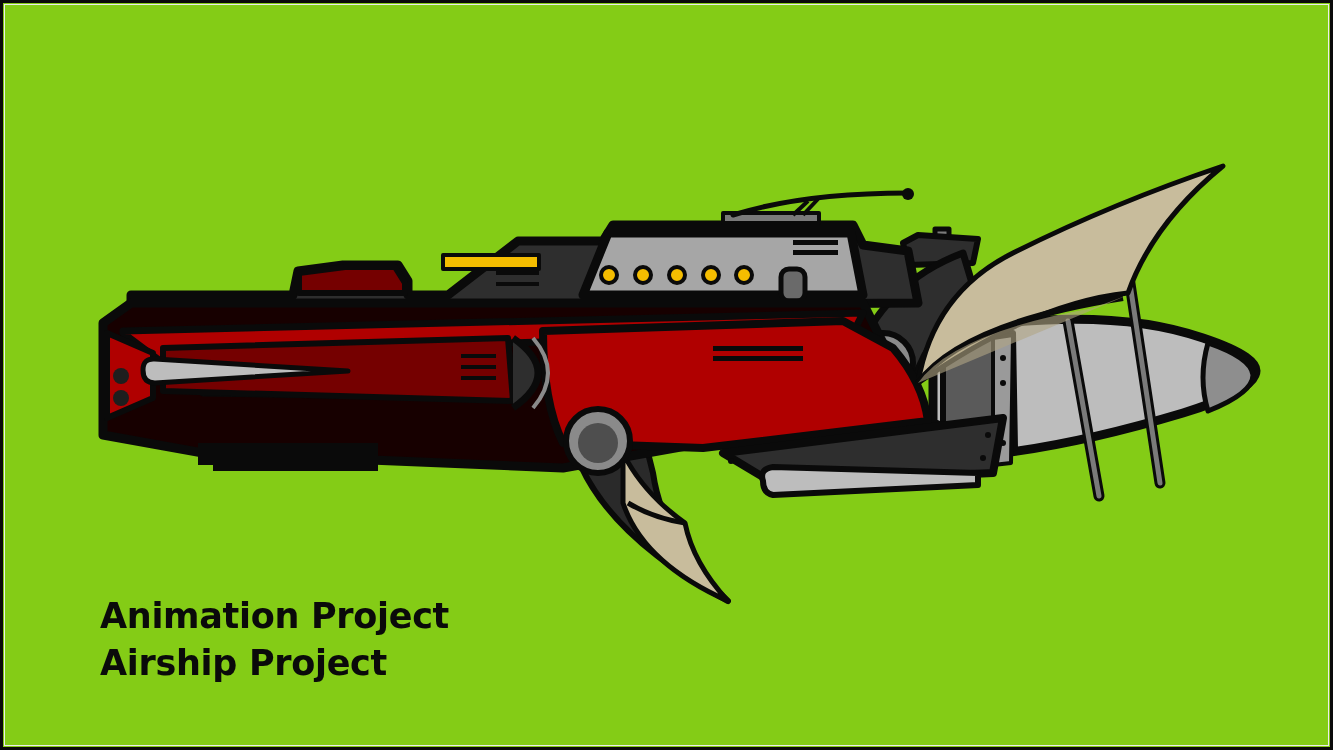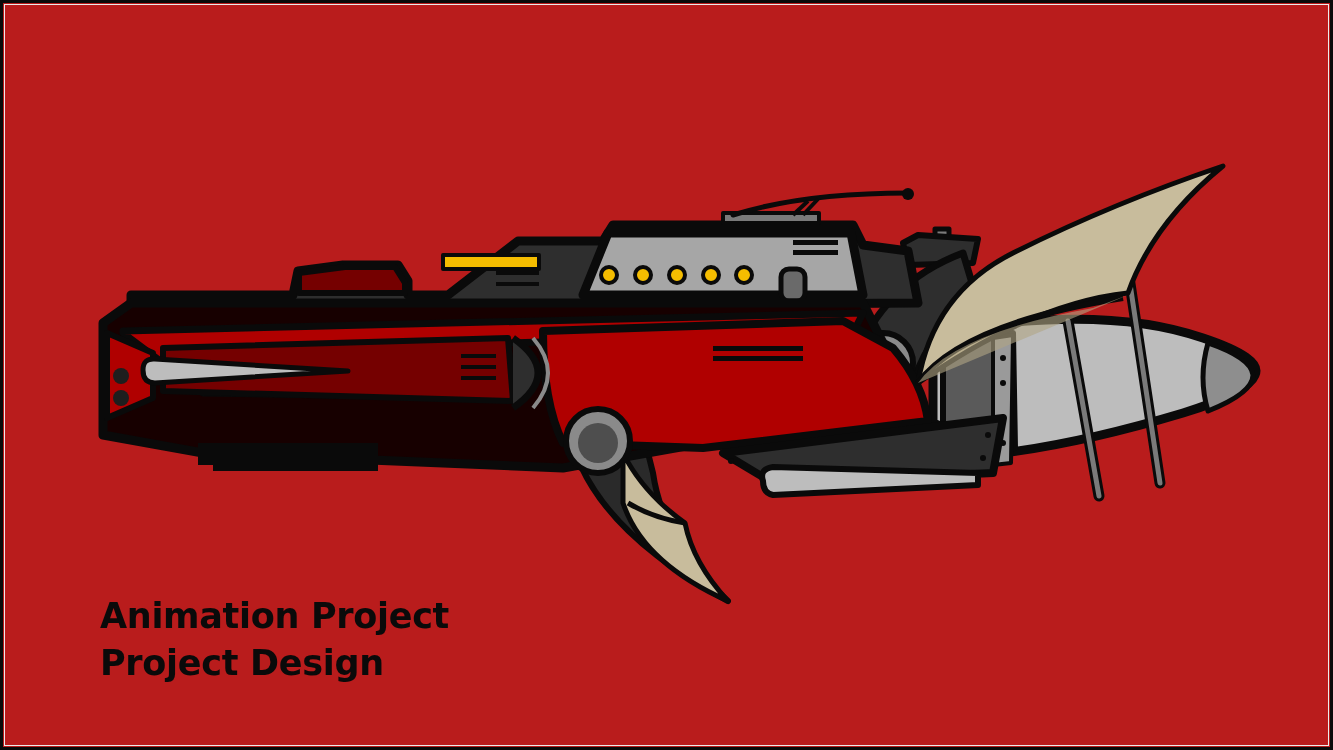--- a/index.html
+++ b/index.html
@@ -1,18 +1,18 @@
 <!DOCTYPE html>
 <html><head>
 <meta charset="utf-8">
 <style>
   html, body { margin: 0; padding: 0; background: #0a0a0a; }
   .frame {
     position: relative; width: 1333px; height: 750px; box-sizing: border-box;
-    border: 3px solid #0a0a0a; background: #b91c1c; overflow: hidden;
+    border: 3px solid #0a0a0a; background: #84cc16; overflow: hidden;
   }
   .inner { position: absolute; left: 1px; top: 1px; right: 1px; bottom: 1px; border: 1px solid #ececec; }
   svg.art { position: absolute; left: 0; top: 0; }
   .caption {
     position: absolute; left: 97px; top: 590px;
     font-family: "DejaVu Sans", sans-serif; font-weight: bold;
     font-size: 35px; line-height: 47px; color: #0a0a0a; letter-spacing: -0.3px;
   }
   .caption div { white-space: nowrap; }
 </style>
@@ -120,15 +120,15 @@
 
     <g>
       <path d="M915,380 Q930,290 1010,250 Q1110,200 1220,163 Q1150,220 1125,290 Q1030,300 915,380 Z" fill="#c8bc9c" stroke="#0a0a0a" stroke-width="5"></path>
       <path d="M915,380 Q960,320 1120,295" fill="none" stroke="#0a0a0a" stroke-width="6"></path>
       <path d="M915,380 Q950,330 1090,305 L1125,292" fill="#b0a584" stroke="none" opacity="0.6"></path>
     </g>
   </svg>
 
   <div class="caption">
     <div>Animation Project</div>
-    <div>Project Design</div>
+    <div>Airship Project</div>
   </div>
 </div>
 
 </body></html>

